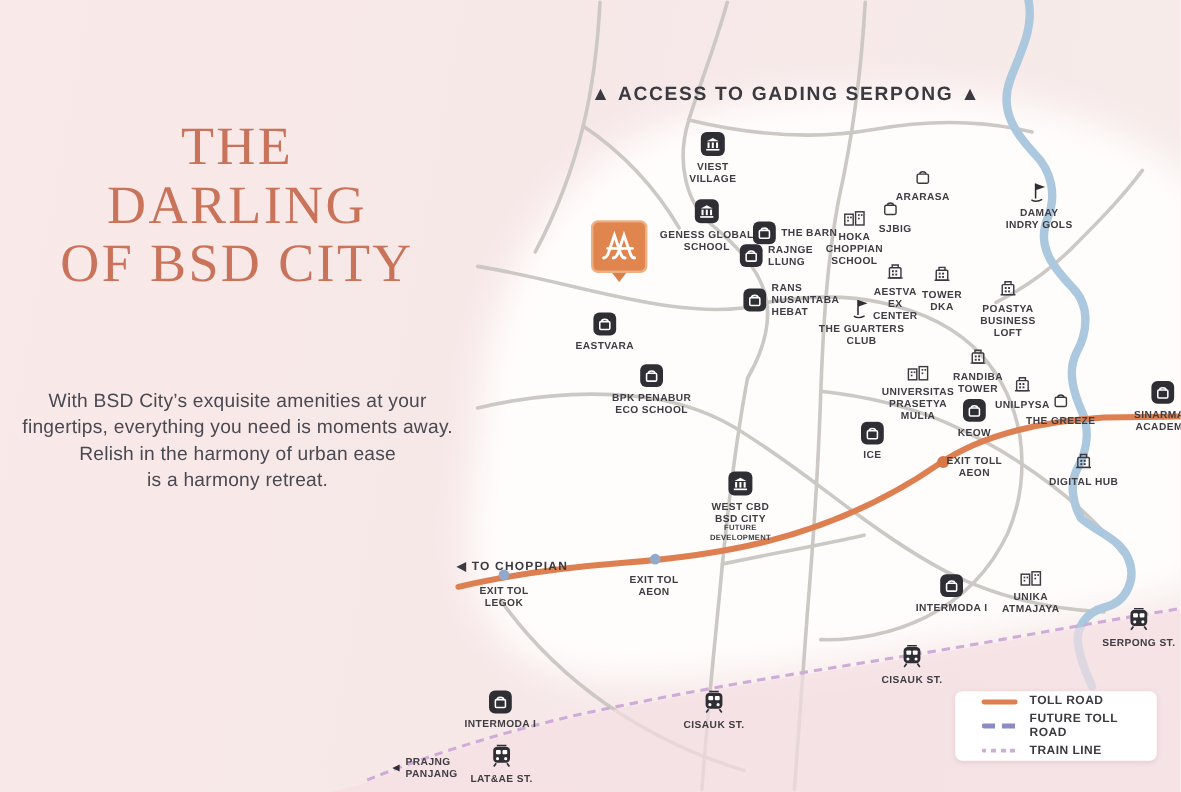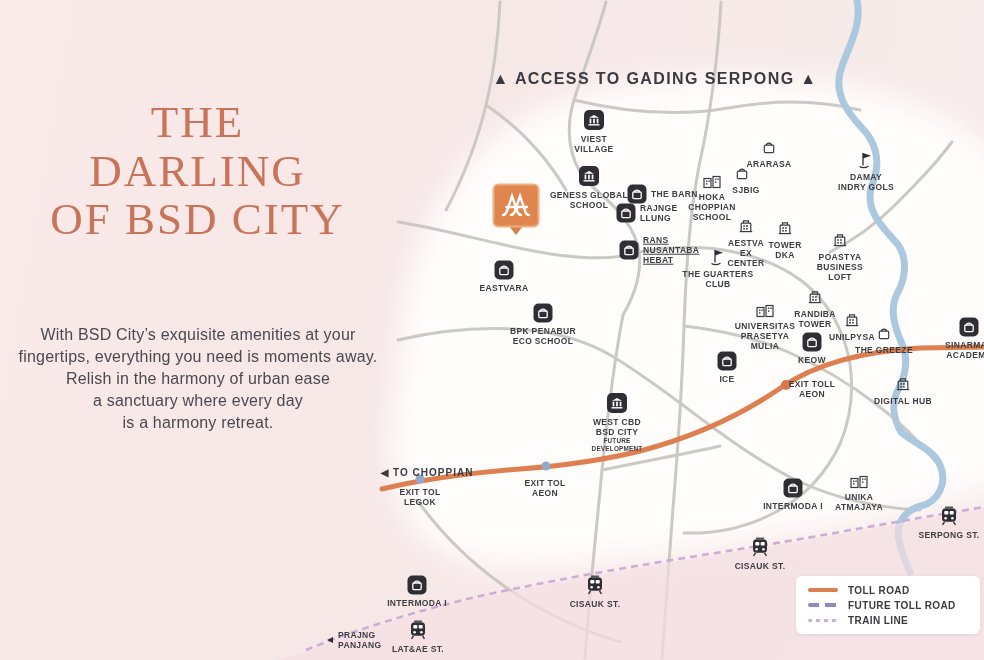--- a/index.html
+++ b/index.html
@@ -15,23 +15,23 @@
   .dir-label{position:absolute;z-index:6;font-weight:700;color:#3b3a40;white-space:nowrap;}
   .access{left:655px;top:79px;transform:translate(-50%,-50%);font-size:16px;letter-spacing:1.4px;}
   .balaraja{left:427px;top:472px;transform:translate(-50%,-50%);font-size:10px;letter-spacing:1px;}
   .marker{position:absolute;z-index:5;}
   .m-icon{position:absolute;transform:translate(-50%,-50%);display:block;line-height:0;}
   .m-label{position:absolute;font-size:8.5px;font-weight:700;letter-spacing:.35px;
     color:#3e3d43;line-height:1.2;white-space:nowrap;text-align:center;}
   .m-label.below{left:0;transform:translateX(-50%);}
   .m-label.right{text-align:left;transform:translateY(-50%);}
   .m-label .sub{font-size:6.4px;letter-spacing:.2px;}
-  .legend{position:absolute;left:796px;top:576px;width:184px;height:58px;background:#ffffff;
+  .legend{position:absolute;left:796px;top:576px;width:168px;height:58px;background:#ffffff;
     border-radius:6px;box-shadow:0 1px 4px rgba(120,80,80,.12);z-index:7;
-    display:flex;flex-direction:column;justify-content:center;gap:4px;padding-left:12px;box-sizing:border-box;}
+    display:flex;flex-direction:column;justify-content:center;gap:4px;padding-left:22px;box-sizing:border-box;}
   .legend-row{display:flex;align-items:center;gap:10px;}
   .legend-label{font-size:10px;font-weight:700;letter-spacing:.4px;color:#3b3a40;}
   .sw{width:30px;flex:0 0 30px;border-radius:2px;}
   .sw-toll{height:4px;background:#dd7f50;}
   .sw-future{height:4px;background:repeating-linear-gradient(90deg,#8b8cc4 0 11px,transparent 11px 17px);}
   .sw-train{height:3px;background:repeating-linear-gradient(90deg,#cfabd8 0 4px,transparent 4px 8px);}
 </style>
 </head>
 <body>
 
@@ -78,21 +78,20 @@
   <div class="title">
     <div>THE</div>
     <div>DARLING</div>
     <div>OF BSD CITY</div>
   </div>
 
   <div class="intro">
     <div>With BSD City’s exquisite amenities at your</div>
     <div>fingertips, everything you need is moments away.</div>
     <div>Relish in the harmony of urban ease</div>
-    <div>a sanctuary where every day</div>
     <div>is a harmony retreat.</div>
   </div>
 
   <div class="dir-label access">▲ ACCESS TO GADING SERPONG ▲</div>
   <div class="dir-label balaraja">◀ TO CHOPPIAN</div>
 
   <div id="markers-layer">
       <div class="marker" style="left: 516px; top: 210px;">
         <span class="m-icon"><svg width="48" height="54" viewBox="0 0 48 54">
             <path d="M24 43 L17 43 L24 52 L31 43 Z" fill="#d97e48"></path>
@@ -153,21 +152,21 @@
           <div>RAJNGE</div>
           <div>LLUNG</div>
         </div>
       </div>
       <div class="marker" style="left: 629px; top: 250px;">
         <span class="m-icon"><svg width="20" height="20" viewBox="0 0 20 20">
             <rect x="0.5" y="0.5" width="19" height="19" rx="5" fill="#2f2e34"></rect>
             <path d="M7.3 8.2 C7.3 5.4 12.7 5.4 12.7 8.2" fill="none" stroke="#fff" stroke-width="1.3"></path>
             <rect x="5.8" y="8" width="8.4" height="6.6" rx="1" fill="none" stroke="#fff" stroke-width="1.3"></rect>
           </svg></span>
-        <div class="m-label right" style="left: 14px; top: 0px; text-decoration: underline;">
+        <div class="m-label right" style="left: 14px; top: 0px;">
           <div>RANS</div>
           <div>NUSANTABA</div>
           <div>HEBAT</div>
         </div>
       </div>
       <div class="marker" style="left: 712px; top: 182px;">
         <span class="m-icon"><svg width="20" height="14" viewBox="0 0 20 14">
             <rect x="2" y="3.5" width="7" height="9" fill="none" stroke="#3b3a40" stroke-width="1.2"></rect>
             <rect x="11" y="1.5" width="7" height="11" fill="none" stroke="#3b3a40" stroke-width="1.2"></rect>
             <rect x="4" y="5.5" width="1.4" height="1.4" fill="#3b3a40"></rect>

